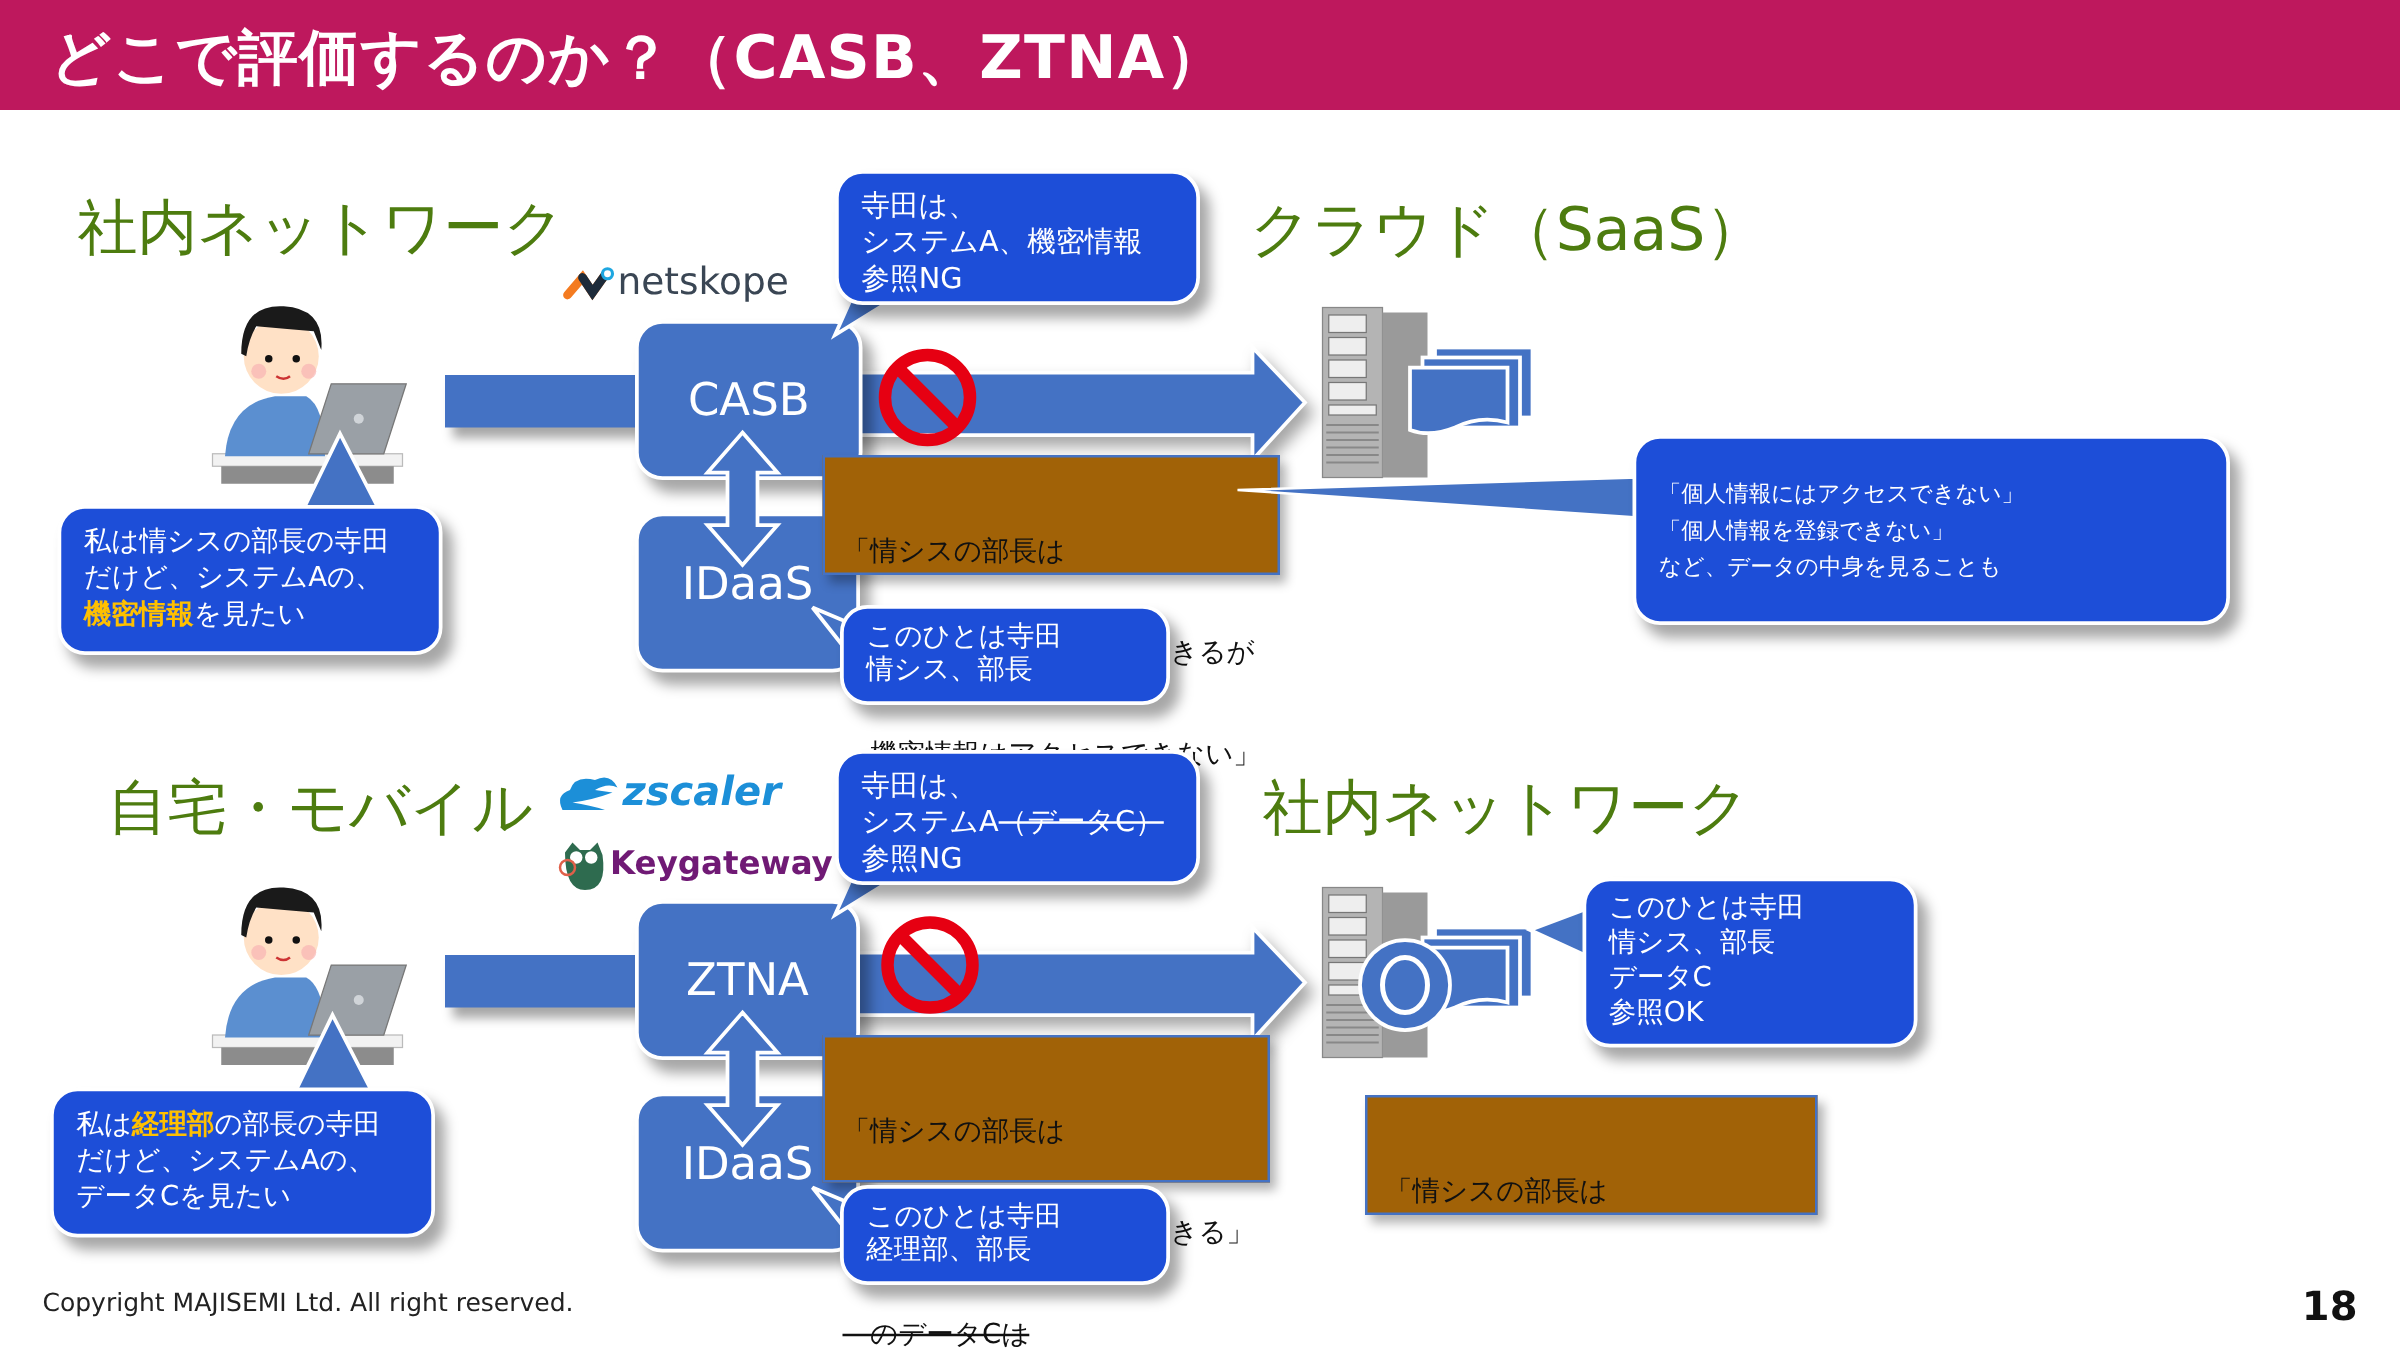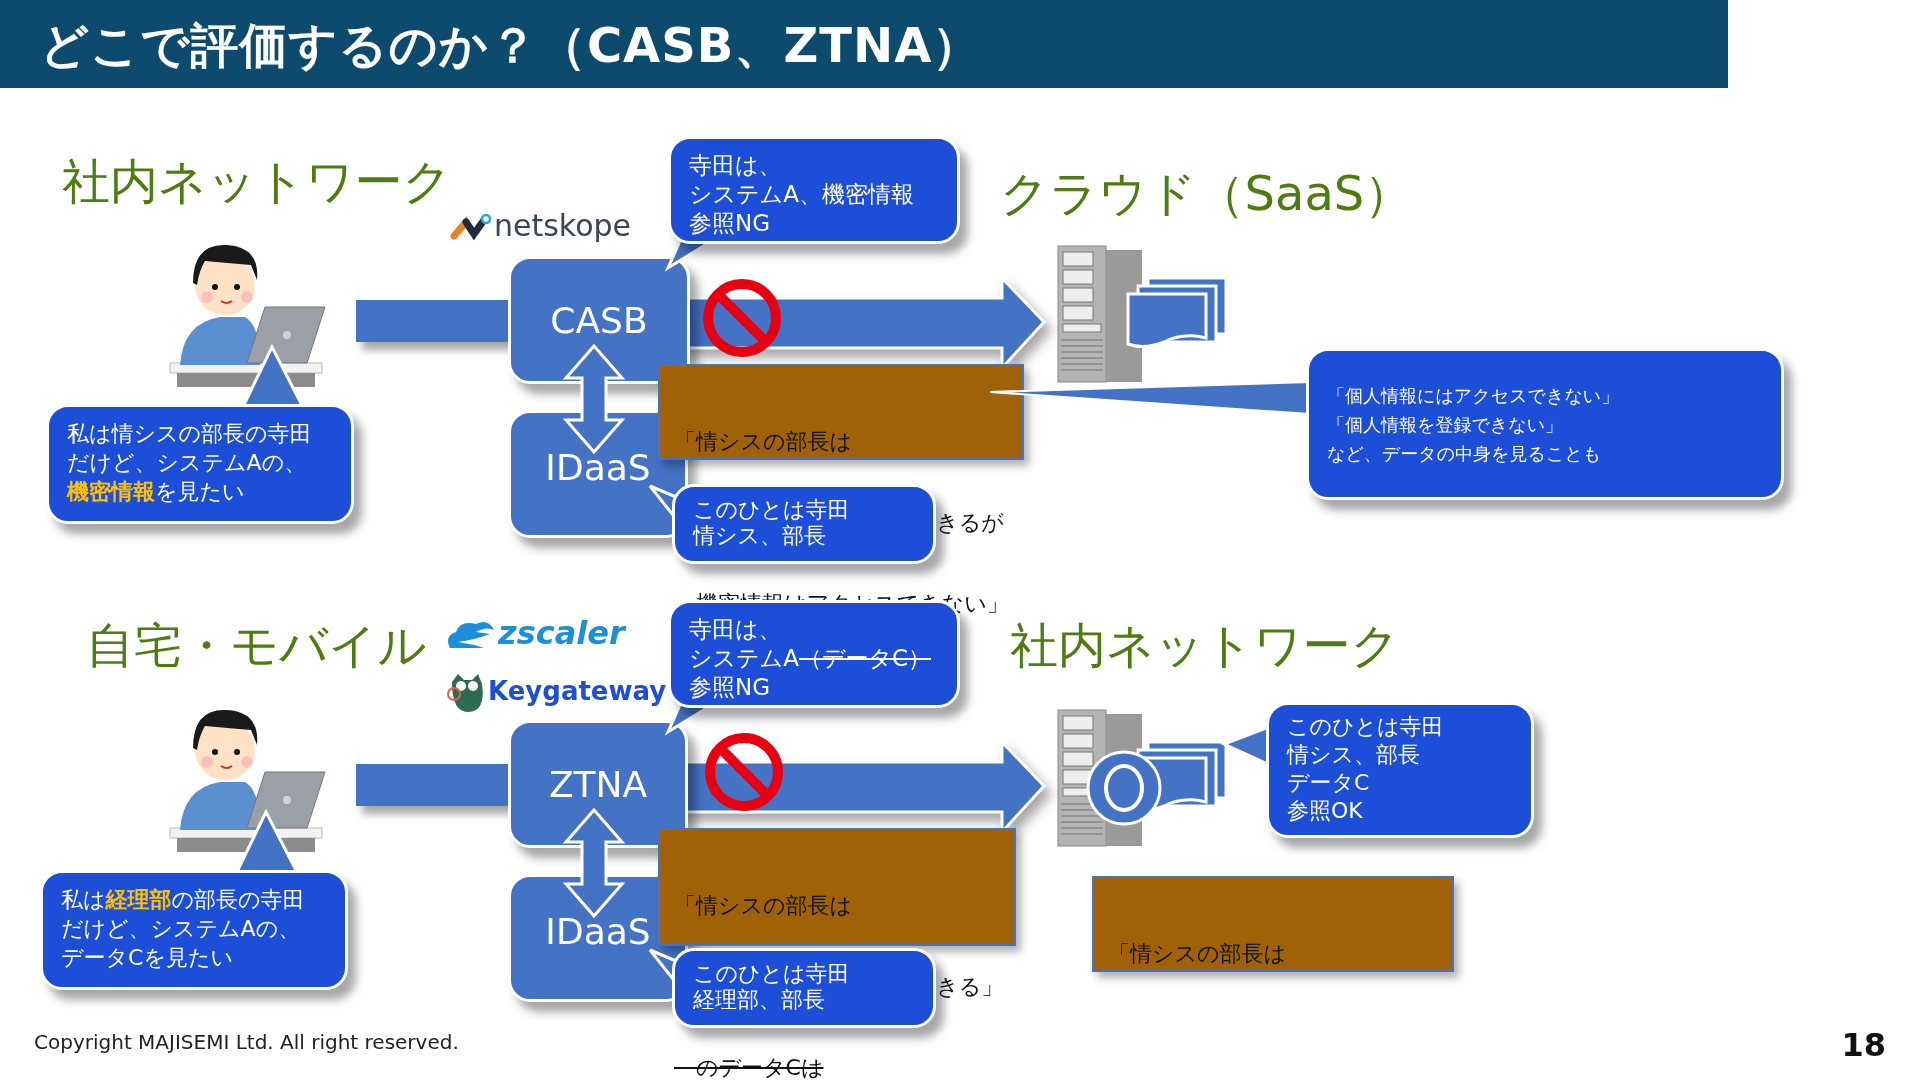--- a/index.html
+++ b/index.html
@@ -1,19 +1,19 @@
 <!DOCTYPE html>
 <html><head>
   <meta charset="utf-8">
   <style>
     * { box-sizing: border-box; margin: 0; padding: 0; }
     html, body { width: 1920px; height: 1080px; overflow: hidden; background: #ffffff; }
     body { position: relative; font-family: "DejaVu Sans", "Liberation Sans", sans-serif; }
 
-    .header { position: absolute; left: 0; top: 0; width: 1728px; height: 88px; background: #0c4a6e; }
+    .header { position: absolute; left: 0; top: 0; width: 1920px; height: 88px; background: #be185d; }
     .header-title { position: absolute; left: 40px; top: 14px; color: #fff; font-size: 48px; font-weight: bold; letter-spacing: 1px; white-space: nowrap; }
 
     .abs { position: absolute; }
     .section-label { position: absolute; font-size: 48px; color: #4d7c0f; white-space: nowrap; font-weight: normal; }
     .callout {
       position: absolute; background: #1d4ed8; color: #fff; border: 3px solid #fff;
       border-radius: 22px; box-shadow: 8px 10px 10px rgba(0,0,0,0.35);
       font-size: 23px; line-height: 29px; padding: 12px 18px; white-space: nowrap;
     }
     .note {
@@ -38,21 +38,21 @@
     svg { overflow: visible; }
   </style>
 </head>
 <body>
 
 <div class="header">
   <div class="header-title">どこで評価するのか？（CASB、ZTNA）</div>
 </div>
 
 <div class="section-label" style="left:62px; top:150px;">社内ネットワーク</div>
-<div class="section-label" style="left:1000px; top:162px;">クラウド（SaaS）</div>
+<div class="section-label" style="left:1000px; top:152px;">クラウド（SaaS）</div>
 
 <div class="abs" style="left:452px; top:214px;">
   <svg width="40" height="28">
     <path d="M2 22 L14 8 L22 20 L32 6" stroke="#f47b20" stroke-width="7" fill="none" stroke-linecap="round"></path>
     <path d="M14 8 L22 20 L32 6" stroke="#1e2b3a" stroke-width="7" fill="none" stroke-linecap="round"></path>
     <circle cx="34" cy="5" r="4" fill="#fff" stroke="#1ea7e1" stroke-width="2.5"></circle>
   </svg>
   <span class="logo-text" style="left:42px; top:-6px; font-size:30px; color:#3a4654;">netskope</span>
 </div>
 
@@ -174,21 +174,21 @@
   <span class="logo-text" style="left:54px; top:-4px; font-size:32px; font-weight:bold; font-style:italic; color:#1c8fd8;">zscaler</span>
 </div>
 
 <div class="abs" style="left:446px; top:672px;">
   <svg width="40" height="42">
     <path d="M6 10 L12 2 L18 8 L26 8 L32 2 L36 12 Q40 40 22 40 Q6 40 6 10 Z" fill="#2e6b4f"></path>
     <circle cx="15" cy="14" r="5" fill="#fff"></circle>
       <circle cx="27" cy="14" r="5" fill="#fff"></circle>
     <circle cx="8" cy="22" r="6" fill="none" stroke="#e0604a" stroke-width="2"></circle>
   </svg>
-  <span class="logo-text" style="left:42px; top:4px; font-size:26px; font-weight:bold; color:#1d4ed8;text-align:right;">Keygateway</span>
+  <span class="logo-text" style="left:42px; top:4px; font-size:26px; font-weight:bold; color:#701a75;text-align:right;">Keygateway</span>
 </div>
 
 <div class="abs" style="left:165px; top:700px;">
   <svg width="160" height="150">
     <rect x="5" y="128" width="152" height="10" fill="#f2f2f2" stroke="#bbb"></rect>
     <rect x="12" y="138" width="138" height="14" fill="#8c8c8c"></rect>
     <path d="M15 130 Q18 88 55 82 L80 82 Q95 90 95 130 Z" fill="#5b8fd0"></path>
     <circle cx="60" cy="50" r="30" fill="#ffe1c6"></circle>
     <path d="M28 48 Q28 8 62 10 Q95 12 92 45 L86 30 Q62 28 40 26 Q34 36 32 50 Z" fill="#1a1a1a"></path>
     <circle cx="50" cy="52" r="3" fill="#111"></circle>

